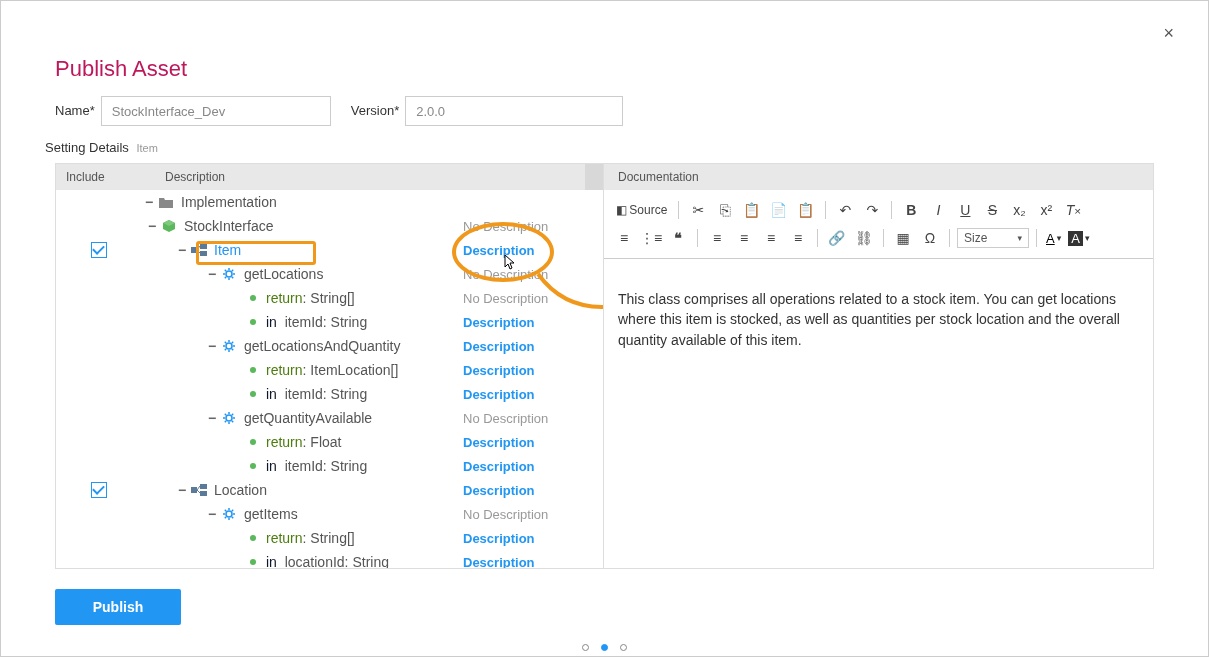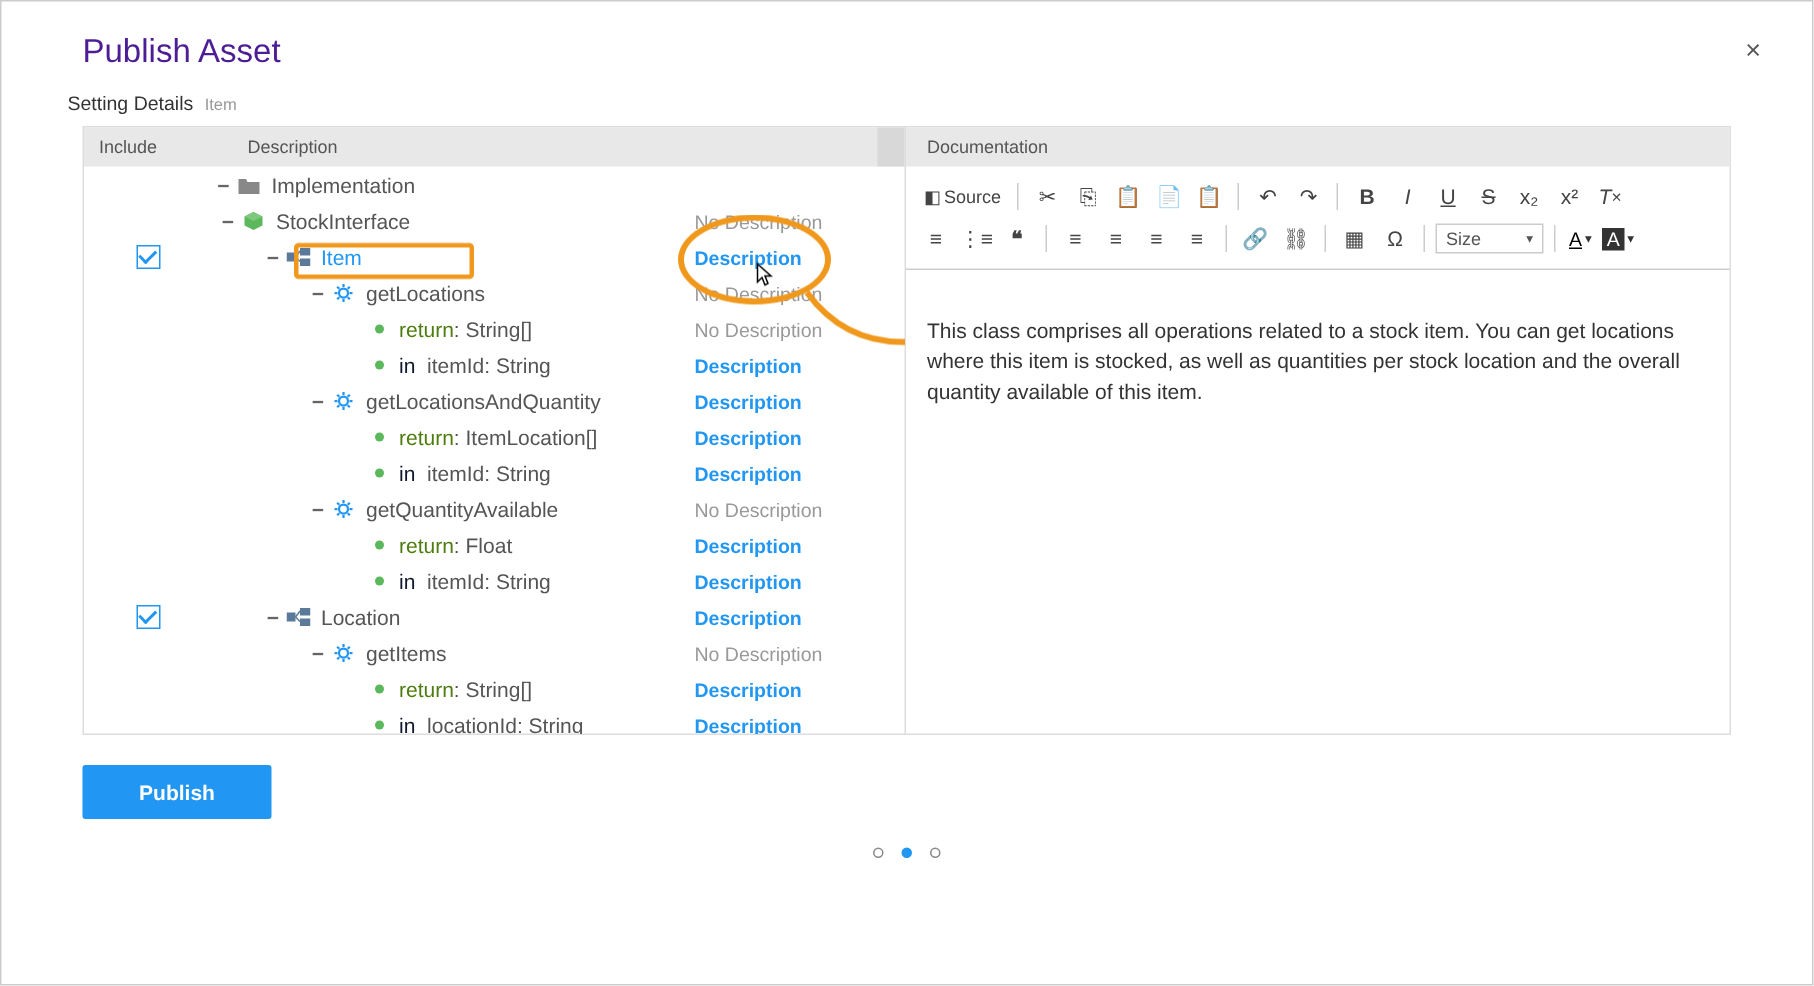--- a/index.html
+++ b/index.html
@@ -1,18 +1,18 @@
 <!DOCTYPE html>
 <html><head>
 <meta charset="utf-8">
 <style>
 * { box-sizing: border-box; margin: 0; padding: 0; }
 body { font-family: Arial, Helvetica, sans-serif; font-size: 13px; color: #333; background: #fff; }
 .dialog { border: 1px solid #ccc; width: 1209px; height: 657px; position: relative; }
-.dialog-title { font-size: 22px; font-weight: 300; color: #4c1d95; padding: 20px 0 0 54px; }
+.dialog-title { font-size: 22px; font-weight: 300; color: #be185d; padding: 20px 0 0 54px; margin-top: 35px; }
 .close-btn { position: absolute; top: 22px; right: 34px; font-size: 18px; color: #555; cursor: pointer; }
 .form-row { display: flex; gap: 20px; padding: 14px 0 0 54px; }
 .field-label { font-size: 13px; color: #333; margin-right: 6px; padding-top: 7px; }
 .req { color: #333; }
 .text-input { border: 1px solid #ccc; padding: 6px 10px; font-size: 13px; color: #888; height: 30px; }
 .name-input { width: 230px; }
 .version-input { width: 218px; }
 .setting-row { padding: 14px 0 8px 44px; font-size: 13px; }
 .setting-row .sub { color: #999; font-size: 11px; margin-left: 4px; }
 .content-area { display: flex; padding: 0 54px; height: 406px; }
@@ -73,20 +73,30 @@
 ::-webkit-scrollbar-thumb { background: #c0c0c0; }
 ::-webkit-scrollbar-button { background: #e0e0e0; height: 18px; display: block; }
 </style>
 </head>
 <body>
 
 <div class="dialog">
   <div class="close-btn">×</div>
   <h1 class="dialog-title">Publish Asset</h1>
 
+  <div class="form-row">
+    <div style="display:flex;">
+      <div class="field-label"><span>Name</span><span class="req">*</span></div>
+      <input class="text-input name-input" value="StockInterface_Dev" style="">
+    </div>
+    <div style="display:flex;">
+      <div class="field-label"><span>Version</span><span class="req">*</span></div>
+      <input class="text-input version-input" value="2.0.0" style="">
+    </div>
+  </div>
 
   <div class="setting-row">
     <span>Setting Details</span>
     <span class="sub">Item</span>
   </div>
 
   <div class="content-area">
     <div class="left-panel">
       <div class="panel-header">
         <div class="hdr-include">Include</div>

